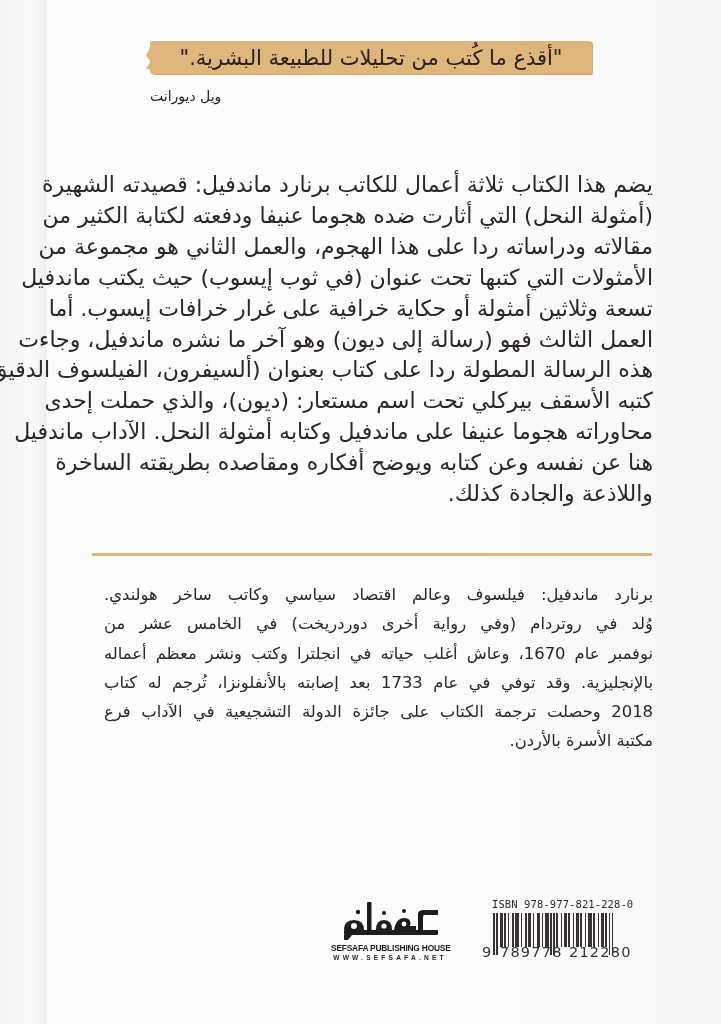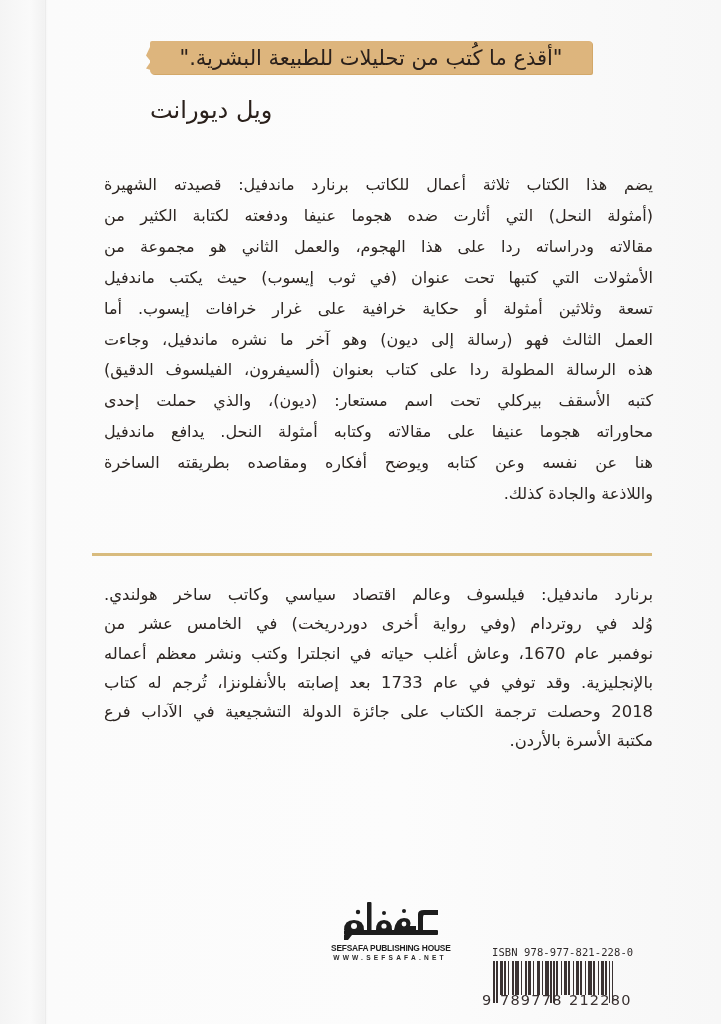--- a/index.html
+++ b/index.html
@@ -62,36 +62,36 @@
       right: 0;
       left: 0;
       top: 84px;
       padding-right: 0;
       text-align: left;
       direction: rtl;
     }
     .quote-author span {
       position: absolute;
       left: 150px;
-      top: 12px;
-      font-size: 24px;
+      top: 4px;
+      font-size: 14px;
       color: #2a201b;
       white-space: nowrap;
     }
     
     .synopsis {
       position: absolute;
       left: 104px;
       top: 170px;
       width: 549px;
       direction: rtl;
       text-align: justify;
       text-align-last: right;
       font-family: "DejaVu Sans", sans-serif;
-      font-size: 16px;
+      font-size: 22px;
       line-height: 30.9px;
       color: #2d2622;
     }
     .synopsis .line {
       display: block;
       text-align: justify;
       text-align-last: justify;
       white-space: nowrap;
     }
     .synopsis .line.last {
@@ -165,21 +165,20 @@
       line-height: 9px;
       white-space: nowrap;
     }
     
     .barcode-wrap {
       position: absolute;
       left: 480px;
       top: 890px;
       width: 180px;
       height: 80px;
-      margin-top: 48px;
     }
     .isbn-label {
       position: absolute;
       left: 12px;
       top: 8px;
       font-family: "DejaVu Sans Mono", monospace;
       font-size: 10.5px;
       color: #2f2a2a;
       letter-spacing: 0.1px;
       white-space: nowrap;
@@ -232,21 +231,21 @@
 
   <div class="synopsis">
     <span class="line">يضم هذا الكتاب ثلاثة أعمال للكاتب برنارد ماندفيل: قصيدته الشهيرة</span>
     <span class="line">(أمثولة النحل) التي أثارت ضده هجوما عنيفا ودفعته لكتابة الكثير من</span>
     <span class="line">مقالاته ودراساته ردا على هذا الهجوم، والعمل الثاني هو مجموعة من</span>
     <span class="line">الأمثولات التي كتبها تحت عنوان (في ثوب إيسوب) حيث يكتب ماندفيل</span>
     <span class="line">تسعة وثلاثين أمثولة أو حكاية خرافية على غرار خرافات إيسوب. أما</span>
     <span class="line">العمل الثالث فهو (رسالة إلى ديون) وهو آخر ما نشره ماندفيل، وجاءت</span>
     <span class="line">هذه الرسالة المطولة ردا على كتاب بعنوان (ألسيفرون، الفيلسوف الدقيق)</span>
     <span class="line">كتبه الأسقف بيركلي تحت اسم مستعار: (ديون)، والذي حملت إحدى</span>
-    <span class="line">محاوراته هجوما عنيفا على مقالاته وكتابه أمثولة النحل. يدافع ماندفيل</span>
+    <span class="line">محاوراته هجوما عنيفا على ماندفيل وكتابه أمثولة النحل. الآداب ماندفيل</span>
     <span class="line">هنا عن نفسه وعن كتابه ويوضح أفكاره ومقاصده بطريقته الساخرة</span>
     <span class="line last">واللاذعة والجادة كذلك.</span>
   </div>
 
   <div class="divider"></div>
 
   <div class="bio">
     <span class="line"><span class="name">برنارد ماندفيل:</span><span> فيلسوف وعالم اقتصاد سياسي وكاتب ساخر هولندي.</span></span>
     <span class="line">وُلد في روتردام (وفي رواية أخرى دوردريخت) في الخامس عشر من</span>
     <span class="line">نوفمبر عام 1670، وعاش أغلب حياته في انجلترا وكتب ونشر معظم أعماله</span>

